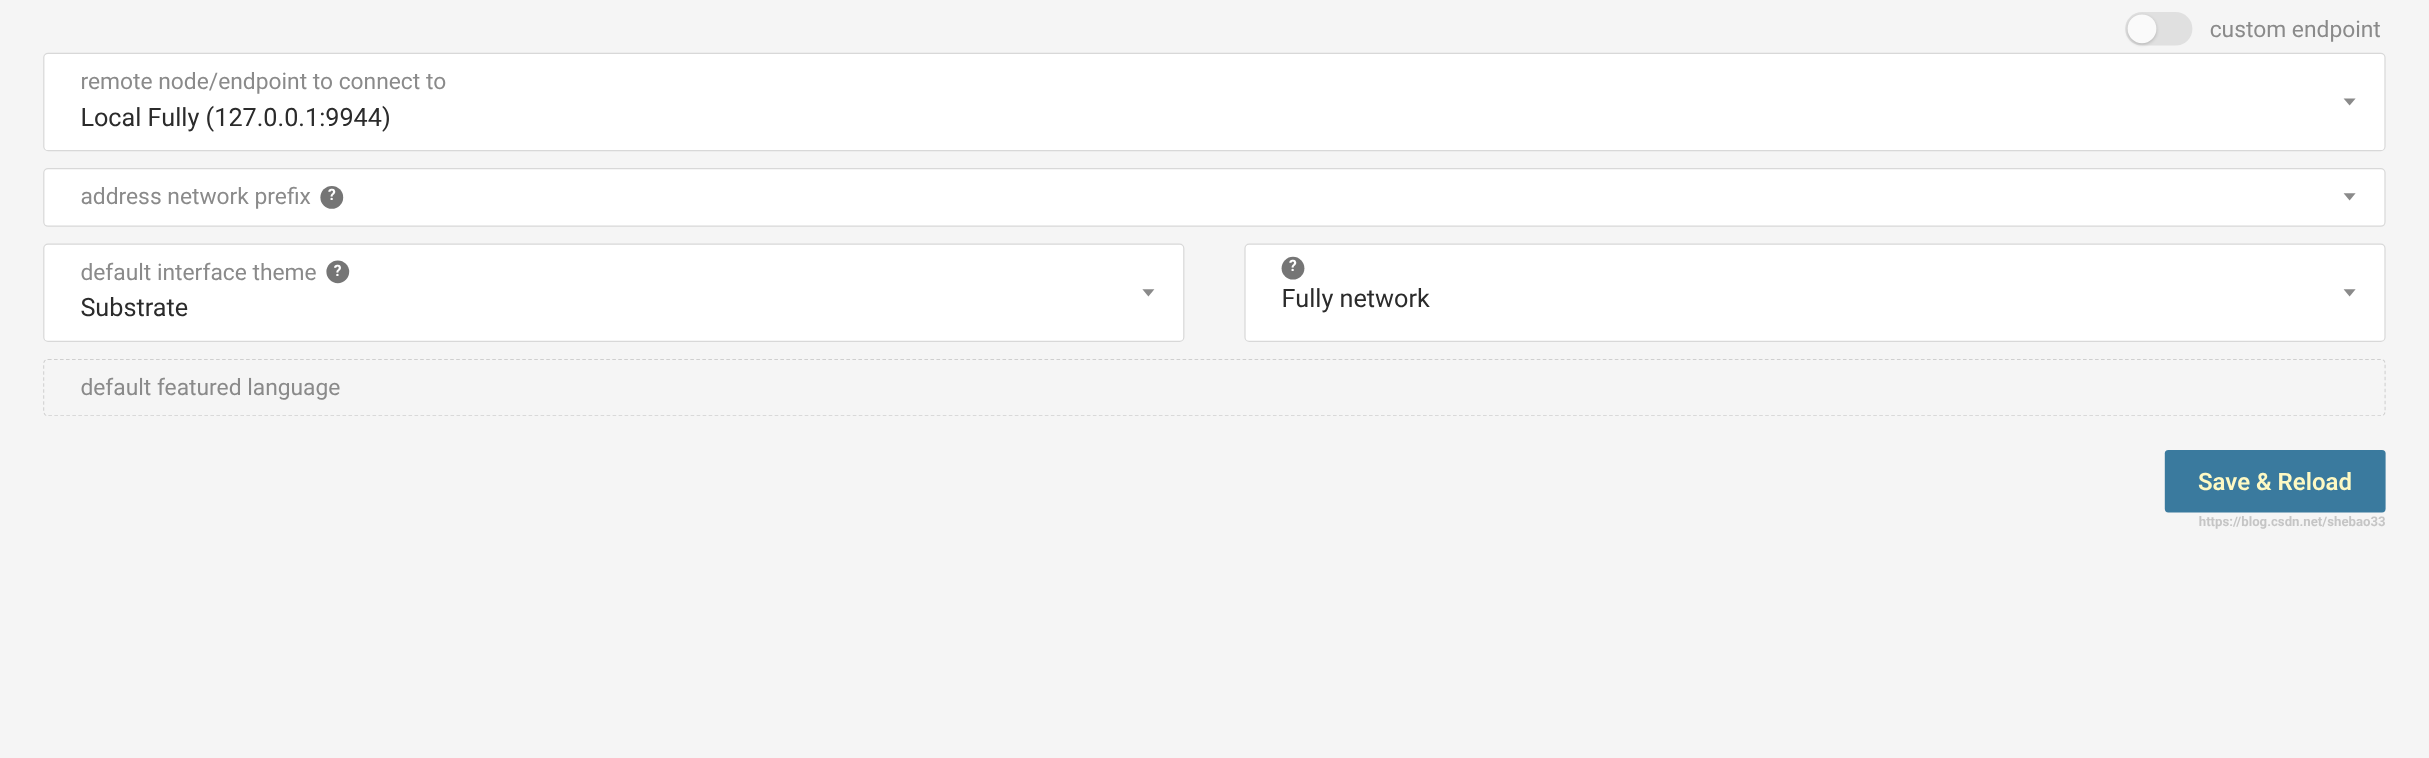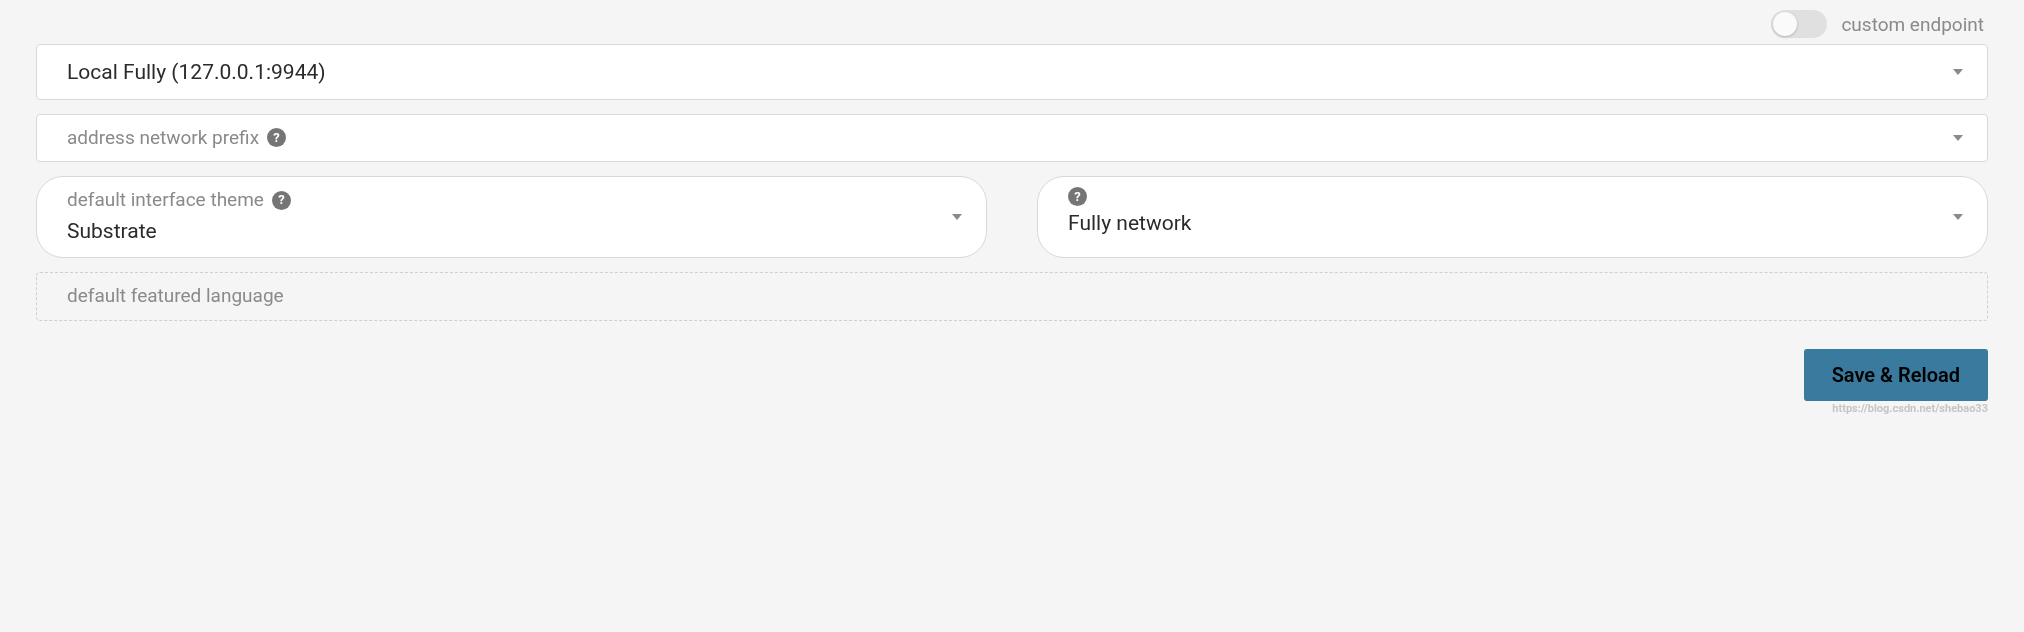--- a/index.html
+++ b/index.html
@@ -46,21 +46,20 @@
     .form-row {
       display: flex;
       gap: 50px;
       margin-bottom: 14px;
     }
     .form-row.single .select-box {
       flex: 1;
     }
     .form-row.double .select-box {
       flex: 1;
-      border-radius: 27px;
     }
     .select-box {
       background: #fff;
       border: 1px solid #d8d8d8;
       border-radius: 4px;
       padding: 10px 30px;
       position: relative;
       cursor: pointer;
     }
     .select-box.disabled {
@@ -107,21 +106,21 @@
       border-top: 6px solid #8a8a8a;
     }
     .footer-row {
       display: flex;
       justify-content: flex-end;
       margin-top: 28px;
       position: relative;
     }
     .save-button {
       background: #3a7a9e;
-      color: #000000;
+      color: #fef9c3;
       border: none;
       border-radius: 3px;
       padding: 14px 28px;
       font-size: 20px;
       font-weight: 600;
       cursor: pointer;
       font-family: inherit;
     }
     .watermark {
       position: absolute;
@@ -137,20 +136,23 @@
 
 <div class="toggle-row">
   <div class="toggle-switch">
     <div class="toggle-knob"></div>
   </div>
   <span class="toggle-label">custom endpoint</span>
 </div>
 
 <div class="form-row single">
   <div class="select-box">
+    <div class="select-label">
+      <span>remote node/endpoint to connect to</span>
+    </div>
     <div class="select-value">Local Fully (127.0.0.1:9944)</div>
     <div class="caret-down"></div>
   </div>
 </div>
 
 <div class="form-row single">
   <div class="select-box">
     <div class="select-label">
       <span>address network prefix</span>
       <span class="help-icon">?</span>

